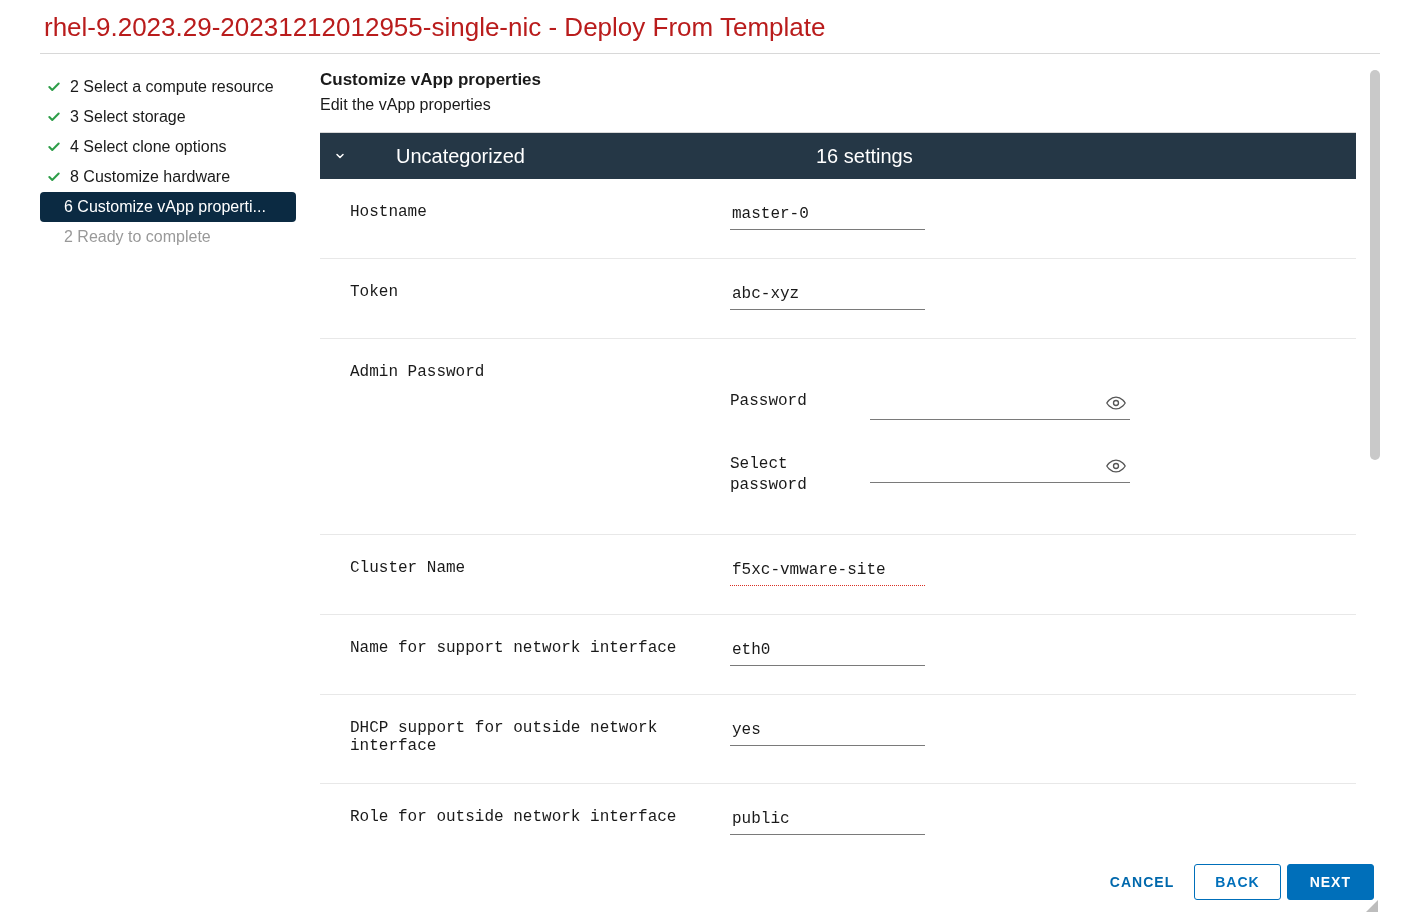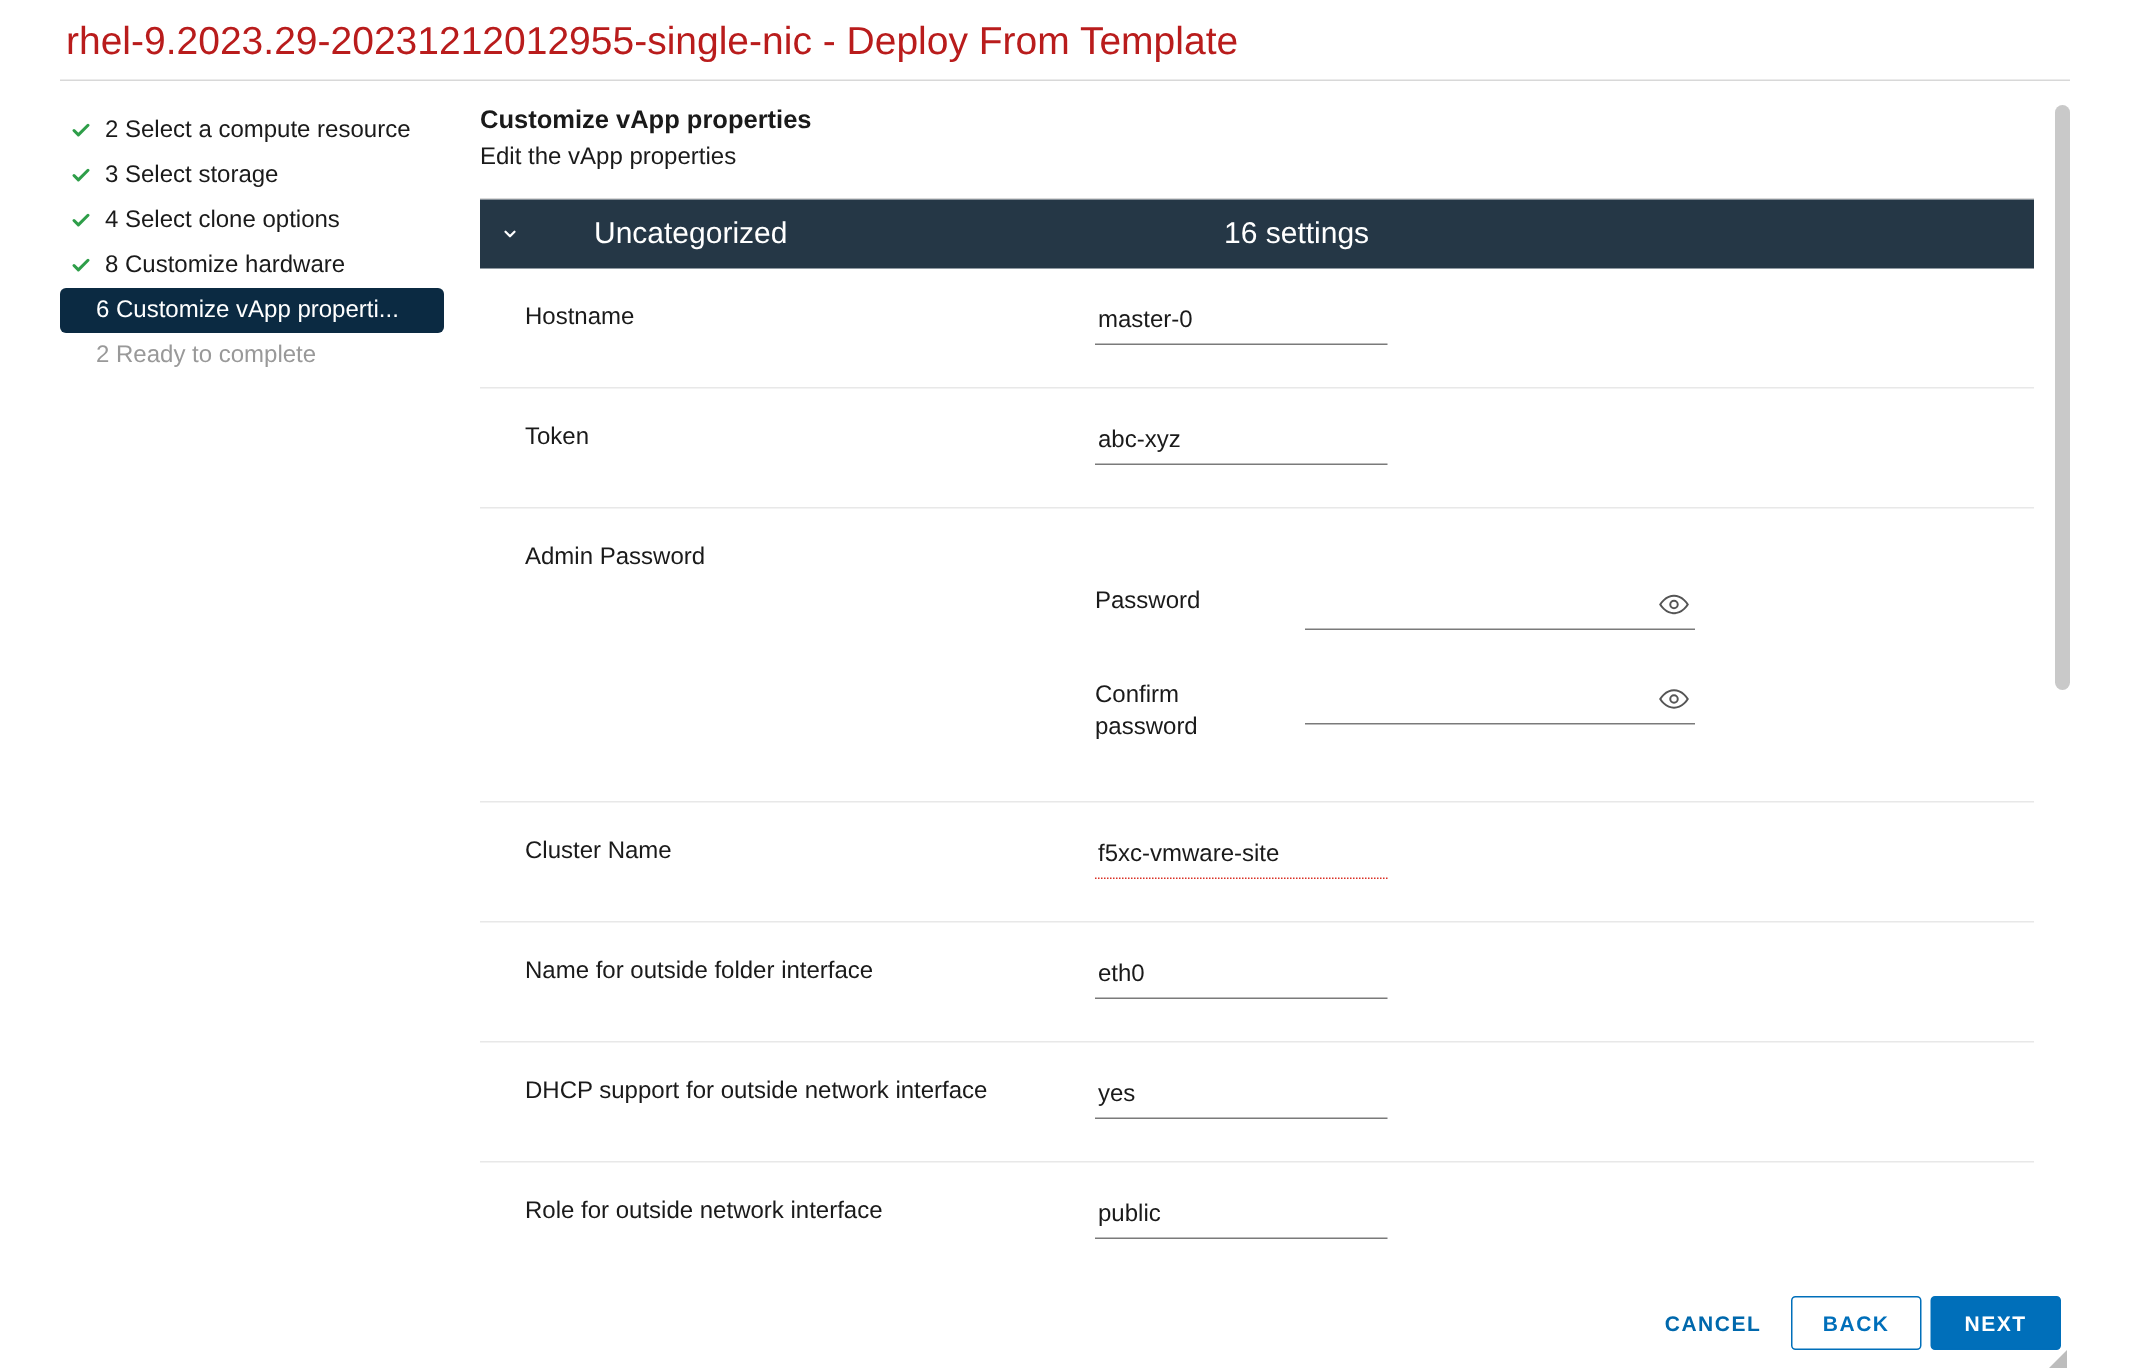--- a/index.html
+++ b/index.html
@@ -129,20 +129,21 @@
     margin-right: 10px;
   }
   .band .band-label { flex: 0 0 380px; }
   .band .band-count { }
 
   .rows { }
   .row {
     display: flex;
     padding: 22px 0 28px 30px;
     border-bottom: 1px solid var(--border-light);
+    font-family: Liberation Mono, monospace;
   }
   .row:last-child { border-bottom: none; }
   .row .lbl {
     flex: 0 0 380px;
     font-size: 16px;
     color: var(--text-dark);
     padding-top: 2px;
   }
   .row .val { flex: 0 0 210px; }
   .row .pw-area {
@@ -345,21 +346,21 @@
                   <input class="pw" type="password" value="" style="">
                   <span class="eye">
                     <svg width="20" height="20" viewBox="0 0 24 24" fill="none" stroke="currentColor" stroke-width="1.6">
                         <path d="M1 12s4-7 11-7 11 7 11 7-4 7-11 7S1 12 1 12z"></path>
                         <circle cx="12" cy="12" r="3"></circle>
                       </svg>
                   </span>
                 </div>
               </div>
               <div class="pw-line">
-                <div class="pw-label">Confirm password</div>
+                <div class="pw-label">Select password</div>
                 <div class="pw-input-wrap">
                   <input class="pw" type="password" value="" style="">
                   <span class="eye">
                     <svg width="20" height="20" viewBox="0 0 24 24" fill="none" stroke="currentColor" stroke-width="1.6">
                         <path d="M1 12s4-7 11-7 11 7 11 7-4 7-11 7S1 12 1 12z"></path>
                         <circle cx="12" cy="12" r="3"></circle>
                       </svg>
                   </span>
                 </div>
               </div>
@@ -367,21 +368,21 @@
           </div>
 
           <div class="row">
             <div class="lbl">Cluster Name</div>
             <div class="val spell">
               <input class="text" type="text" value="f5xc-vmware-site" style="">
             </div>
           </div>
 
           <div class="row">
-            <div class="lbl">Name for outside folder interface</div>
+            <div class="lbl">Name for support network interface</div>
             <div class="val">
               <input class="text" type="text" value="eth0" style="">
             </div>
           </div>
 
           <div class="row">
             <div class="lbl">DHCP support for outside network interface</div>
             <div class="val">
               <input class="text" type="text" value="yes" style="">
             </div>

